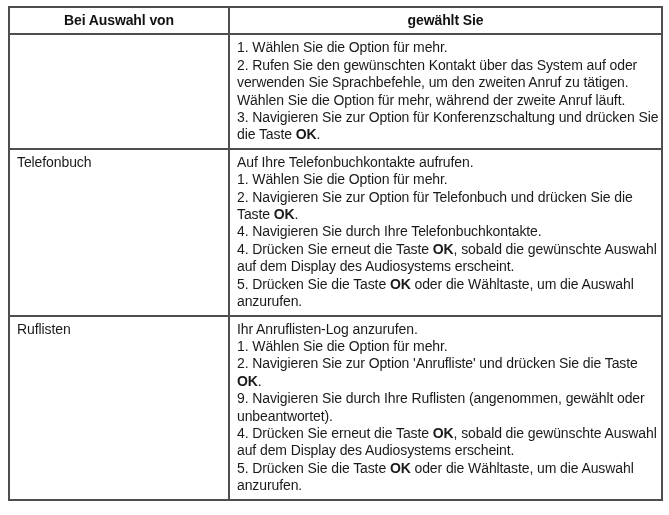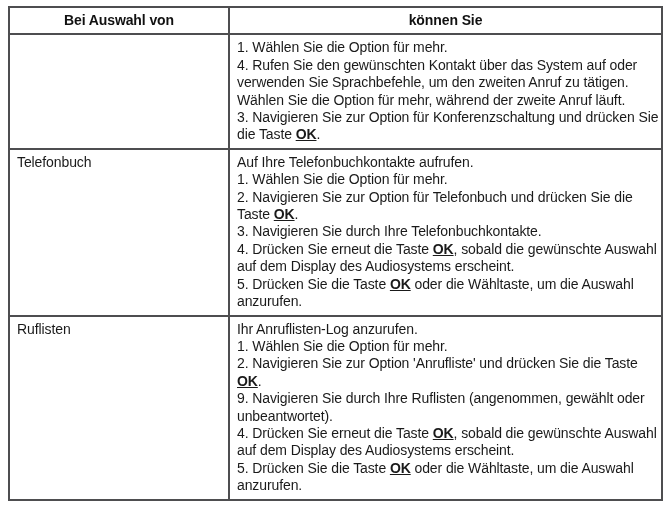--- a/index.html
+++ b/index.html
@@ -41,54 +41,54 @@
     padding: 4px 1px 4px 7px;
     margin-left: 44px;
   }
   td.sel-cell {
     padding-top: 5px;
     border-radius: 11px;
   }
   .step { 
     margin: 0;
   }
-  .step b { font-weight: bold; text-decoration: underline; }
+  .step b { font-weight: bold; }
   tr.row-last td { height: 174px; }
 </style>
 </head>
 <body>
 
 <div class="page">
   <table class="manual-table">
     <colgroup>
       <col class="c1">
       <col class="c2">
     </colgroup>
     <thead>
       <tr>
         <th>Bei Auswahl von</th>
-        <th>können Sie</th>
+        <th>gewählt Sie</th>
       </tr>
     </thead>
     <tbody id="table-body">
         <tr>
           <td class="sel-cell"></td>
           <td>
             <div class="step">1. Wählen Sie die Option für mehr.</div>
-            <div class="step">4. Rufen Sie den gewünschten Kontakt über das System auf oder verwenden Sie Sprachbefehle, um den zweiten Anruf zu tätigen. Wählen Sie die Option für mehr, während der zweite Anruf läuft.</div>
+            <div class="step">2. Rufen Sie den gewünschten Kontakt über das System auf oder verwenden Sie Sprachbefehle, um den zweiten Anruf zu tätigen. Wählen Sie die Option für mehr, während der zweite Anruf läuft.</div>
             <div class="step">3. Navigieren Sie zur Option für Konferenzschaltung und drücken Sie die Taste <b>OK</b>.</div>
           </td>
         </tr>
         <tr>
           <td class="sel-cell">Telefonbuch</td>
           <td>
             <div class="step">Auf Ihre Telefonbuchkontakte aufrufen.</div>
             <div class="step">1. Wählen Sie die Option für mehr.</div>
             <div class="step">2. Navigieren Sie zur Option für Telefonbuch und drücken Sie die Taste <b>OK</b>.</div>
-            <div class="step">3. Navigieren Sie durch Ihre Telefonbuchkontakte.</div>
+            <div class="step">4. Navigieren Sie durch Ihre Telefonbuchkontakte.</div>
             <div class="step">4. Drücken Sie erneut die Taste <b>OK</b>, sobald die gewünschte Auswahl auf dem Display des Audiosystems erscheint.</div>
             <div class="step">5. Drücken Sie die Taste <b>OK</b> oder die Wähltaste, um die Auswahl anzurufen.</div>
           </td>
         </tr>
         <tr class="row-last">
           <td class="sel-cell">Ruflisten</td>
           <td>
             <div class="step">Ihr Anruflisten-Log anzurufen.</div>
             <div class="step">1. Wählen Sie die Option für mehr.</div>
             <div class="step">2. Navigieren Sie zur Option 'Anrufliste' und drücken Sie die Taste <b>OK</b>.</div>

